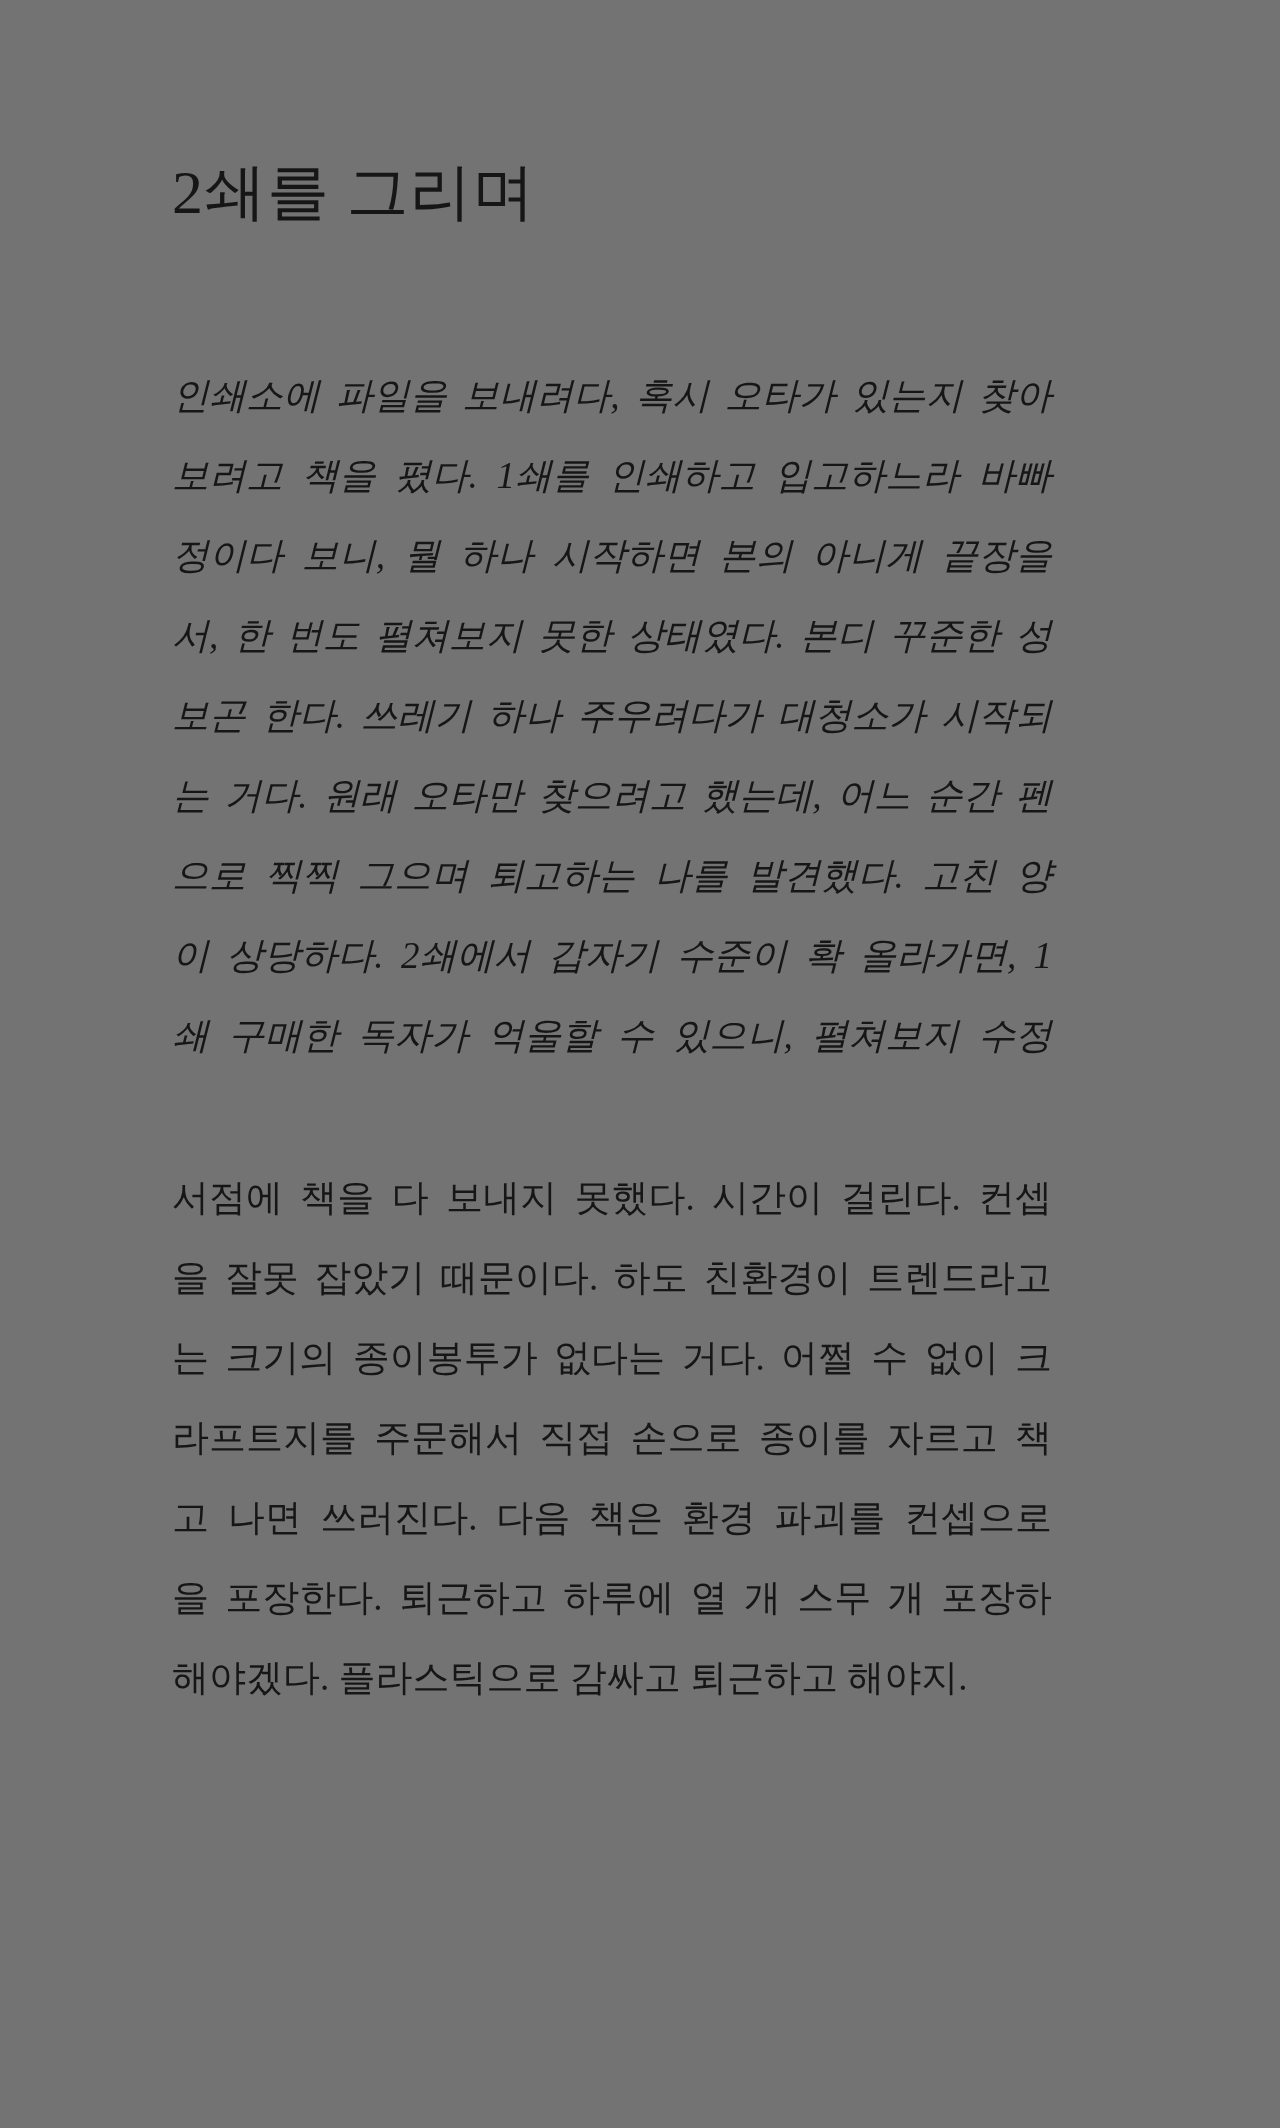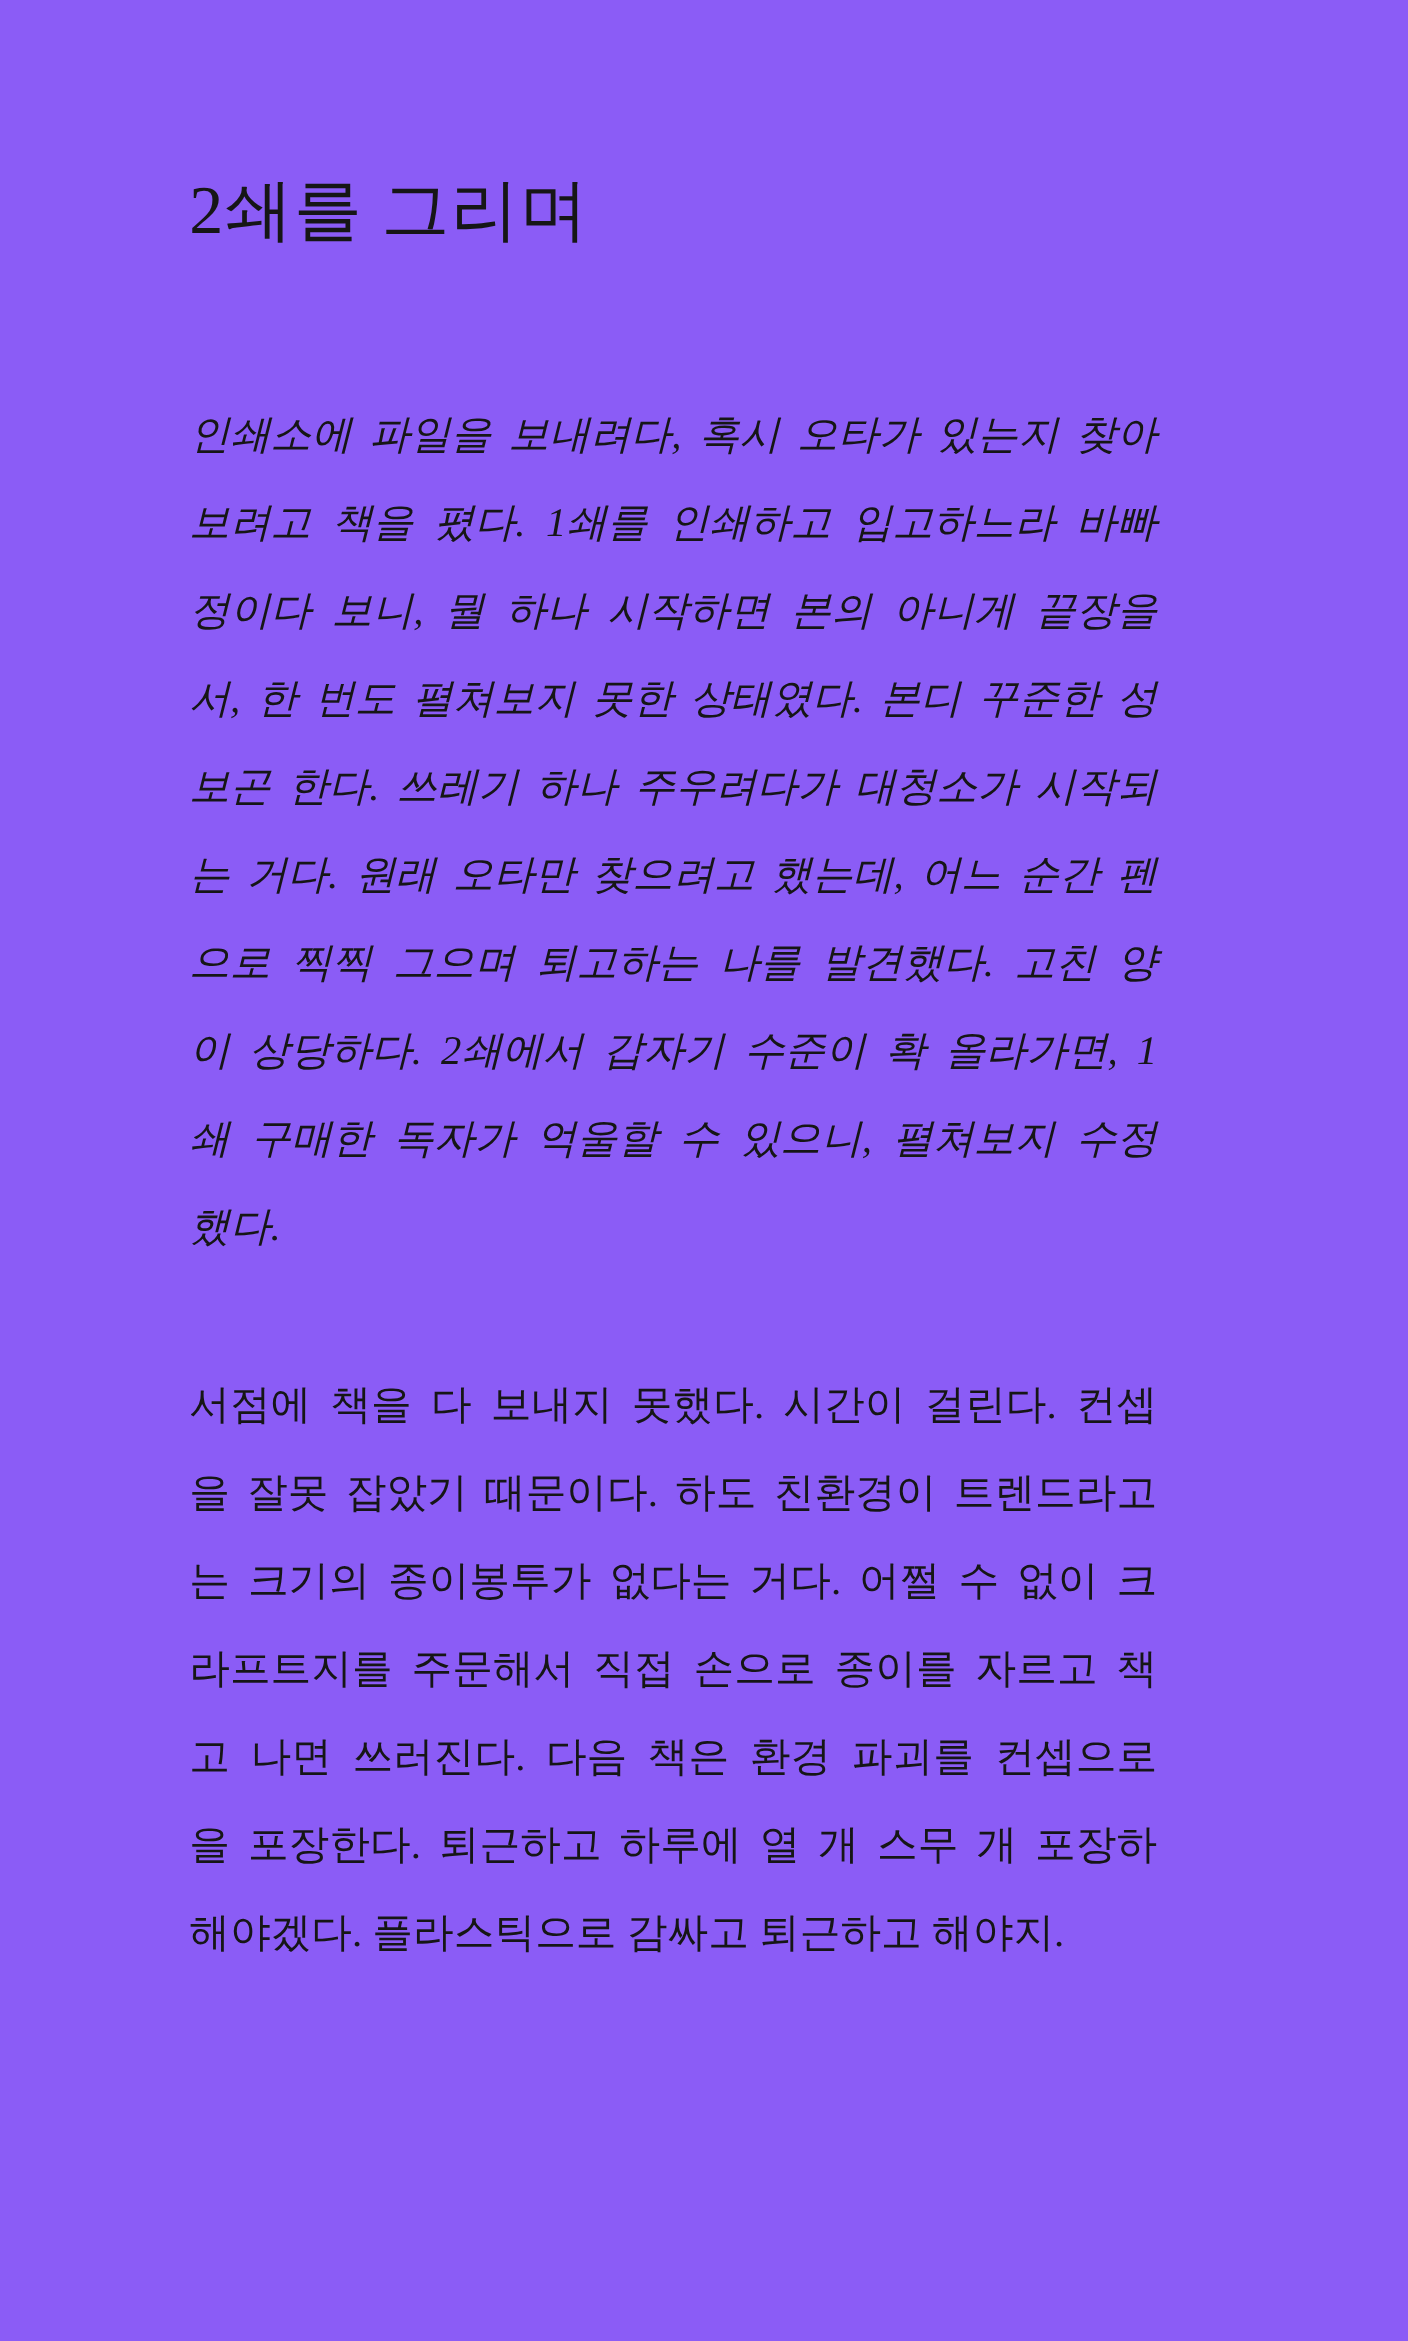--- a/index.html
+++ b/index.html
@@ -4,21 +4,21 @@
 <style>
   html, body {
     margin: 0;
     padding: 0;
     background: #ffffff;
   }
   .page {
     position: relative;
     width: 1280px;
     height: 2128px;
-    background: #8b5cf6;
+    background: #737373;
     overflow: hidden;
     font-family: "Liberation Serif", serif;
     color: #161616;
   }
   .content {
     position: absolute;
     left: 172px;
     top: 0;
     width: 880px;
   }
@@ -67,21 +67,20 @@
     <div class="paragraph first">
       <div class="line">인쇄소에 파일을 보내려다, 혹시 오타가 있는지 찾아</div>
       <div class="line">보려고 책을 폈다. 1쇄를 인쇄하고 입고하느라 바빠</div>
       <div class="line">정이다 보니, 뭘 하나 시작하면 본의 아니게 끝장을</div>
       <div class="line">서, 한 번도 펼쳐보지 못한 상태였다. 본디 꾸준한 성</div>
       <div class="line">보곤 한다. 쓰레기 하나 주우려다가 대청소가 시작되</div>
       <div class="line">는 거다. 원래 오타만 찾으려고 했는데, 어느 순간 펜</div>
       <div class="line">으로 찍찍 그으며 퇴고하는 나를 발견했다. 고친 양</div>
       <div class="line">이 상당하다. 2쇄에서 갑자기 수준이 확 올라가면, 1</div>
       <div class="line">쇄 구매한 독자가 억울할 수 있으니, 펼쳐보지 수정</div>
-      <div class="line last">했다.</div>
     </div>
 
     <div class="paragraph second">
       <div class="line">서점에 책을 다 보내지 못했다. 시간이 걸린다. 컨셉</div>
       <div class="line">을 잘못 잡았기 때문이다. 하도 친환경이 트렌드라고</div>
       <div class="line">는 크기의 종이봉투가 없다는 거다. 어쩔 수 없이 크</div>
       <div class="line">라프트지를 주문해서 직접 손으로 종이를 자르고 책</div>
       <div class="line">고 나면 쓰러진다. 다음 책은 환경 파괴를 컨셉으로</div>
       <div class="line">을 포장한다. 퇴근하고 하루에 열 개 스무 개 포장하</div>
       <div class="line last">해야겠다. 플라스틱으로 감싸고 퇴근하고 해야지.</div>

